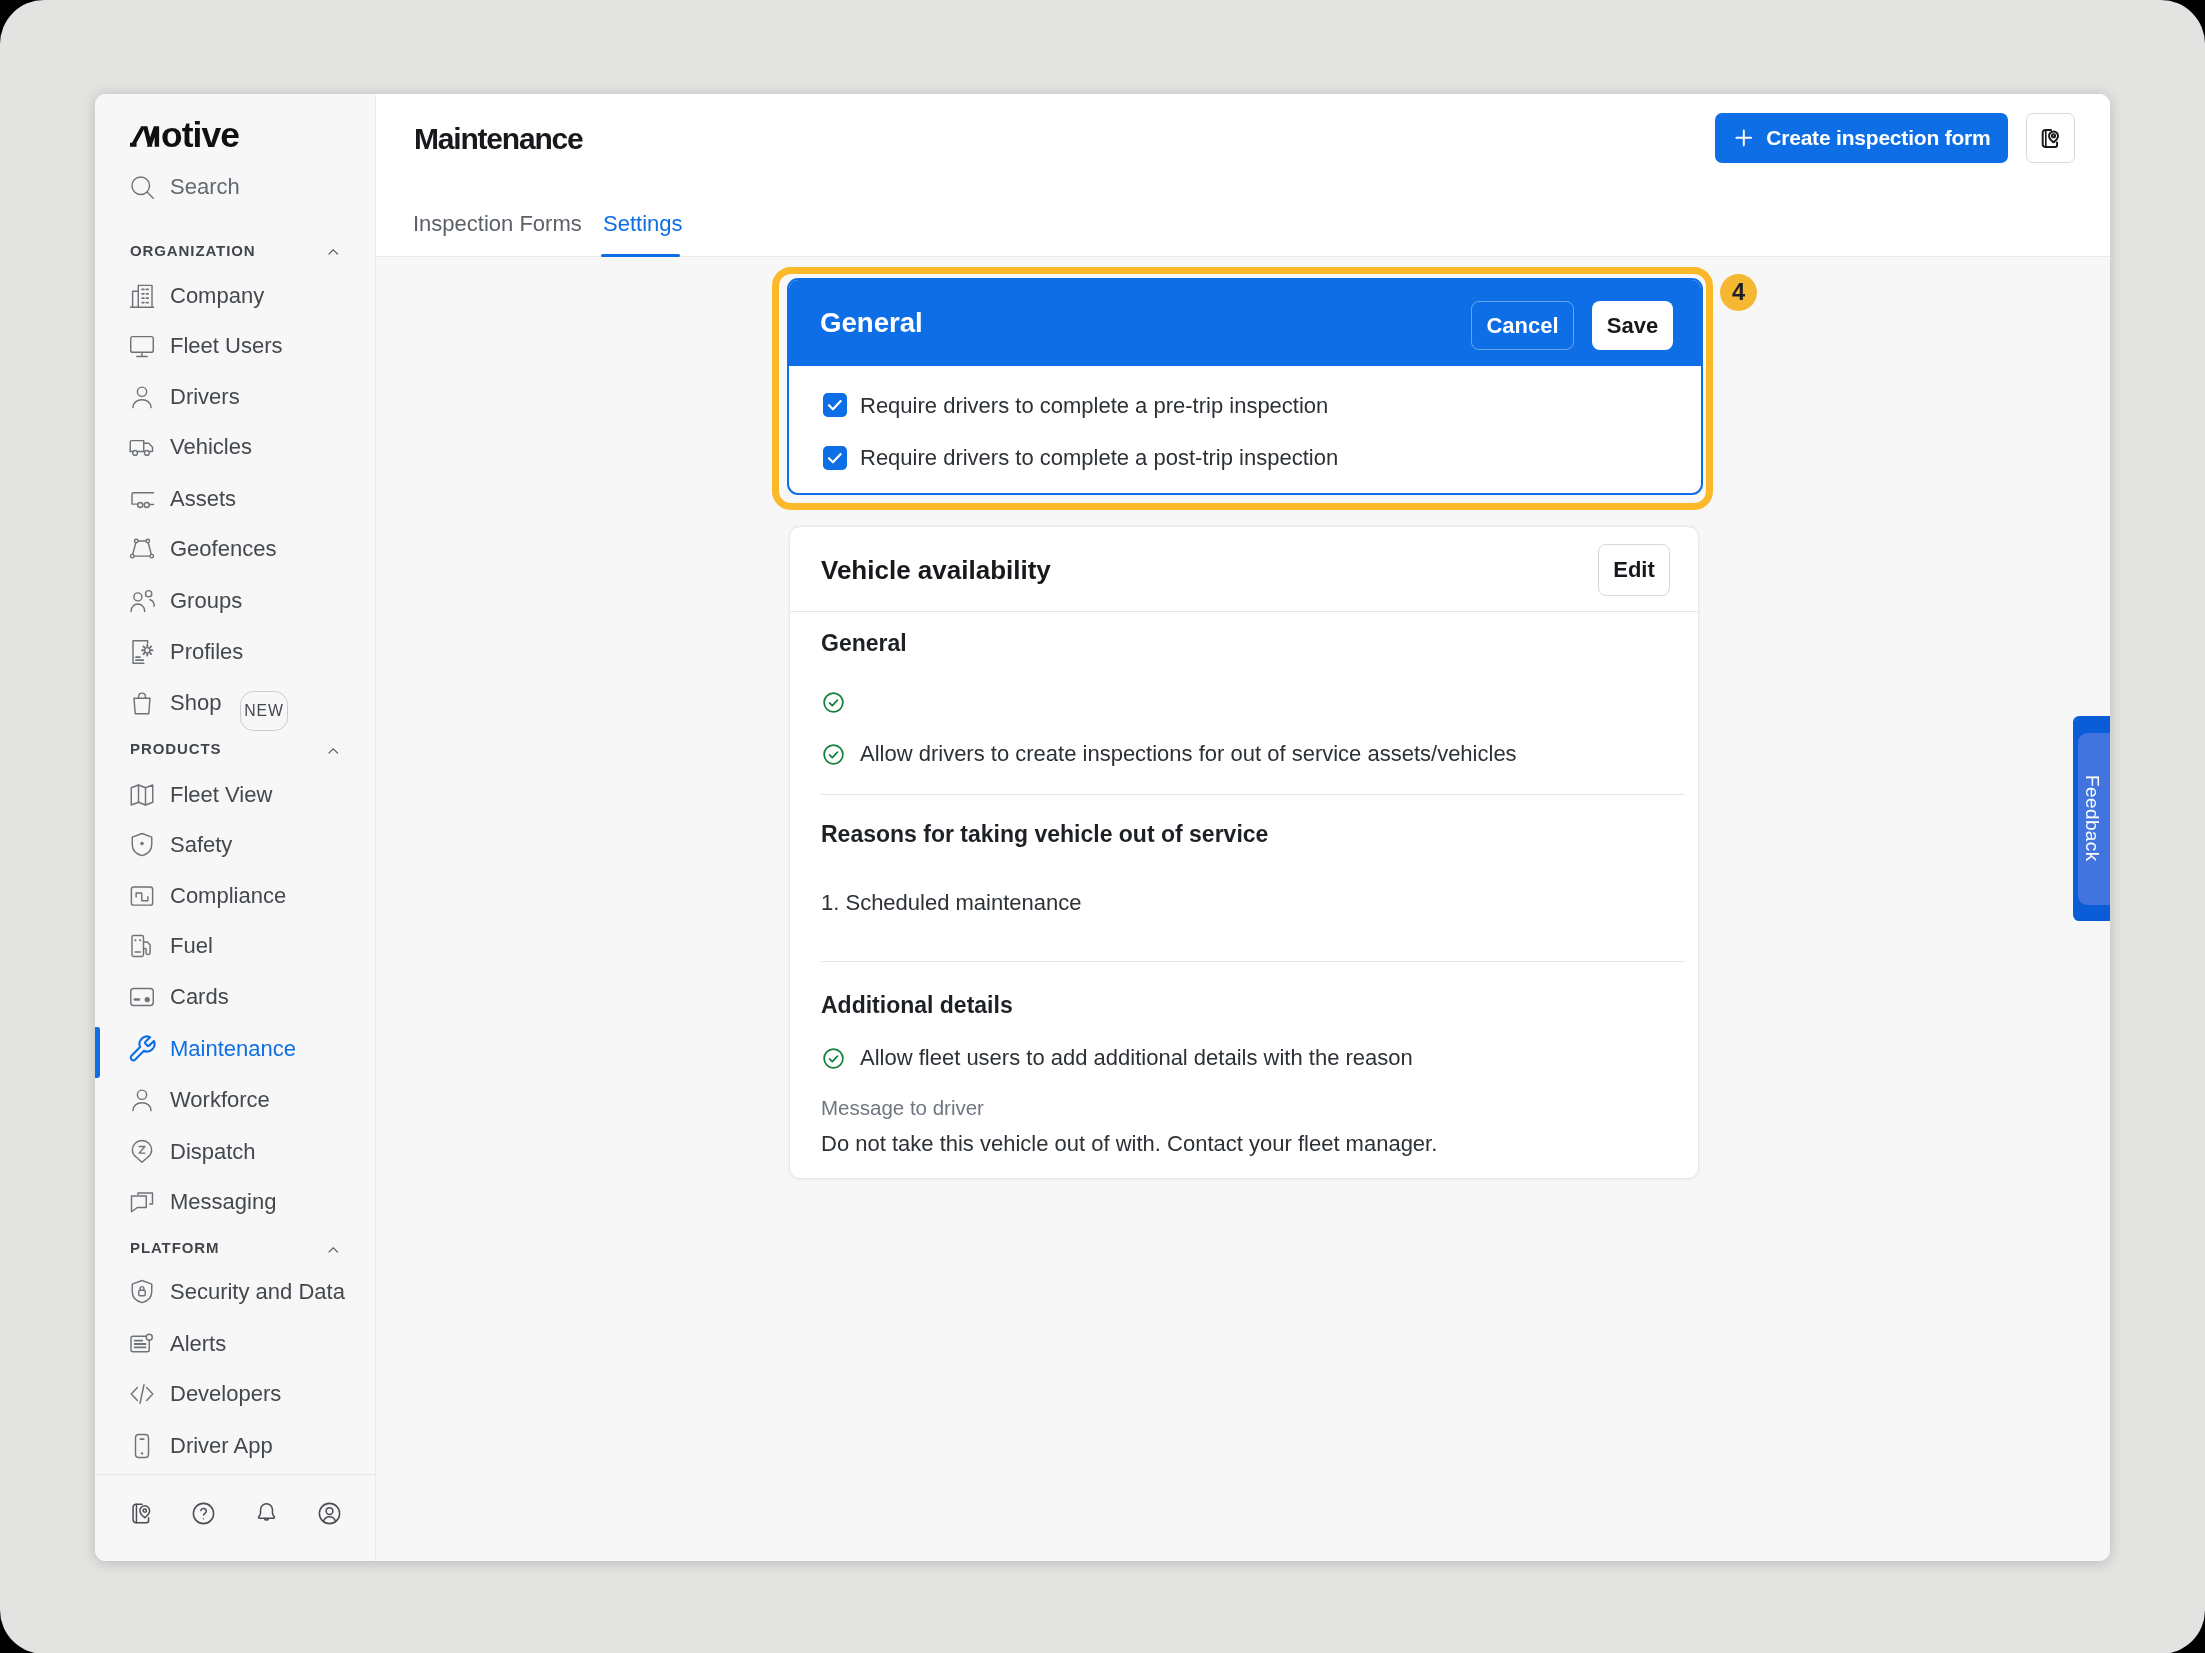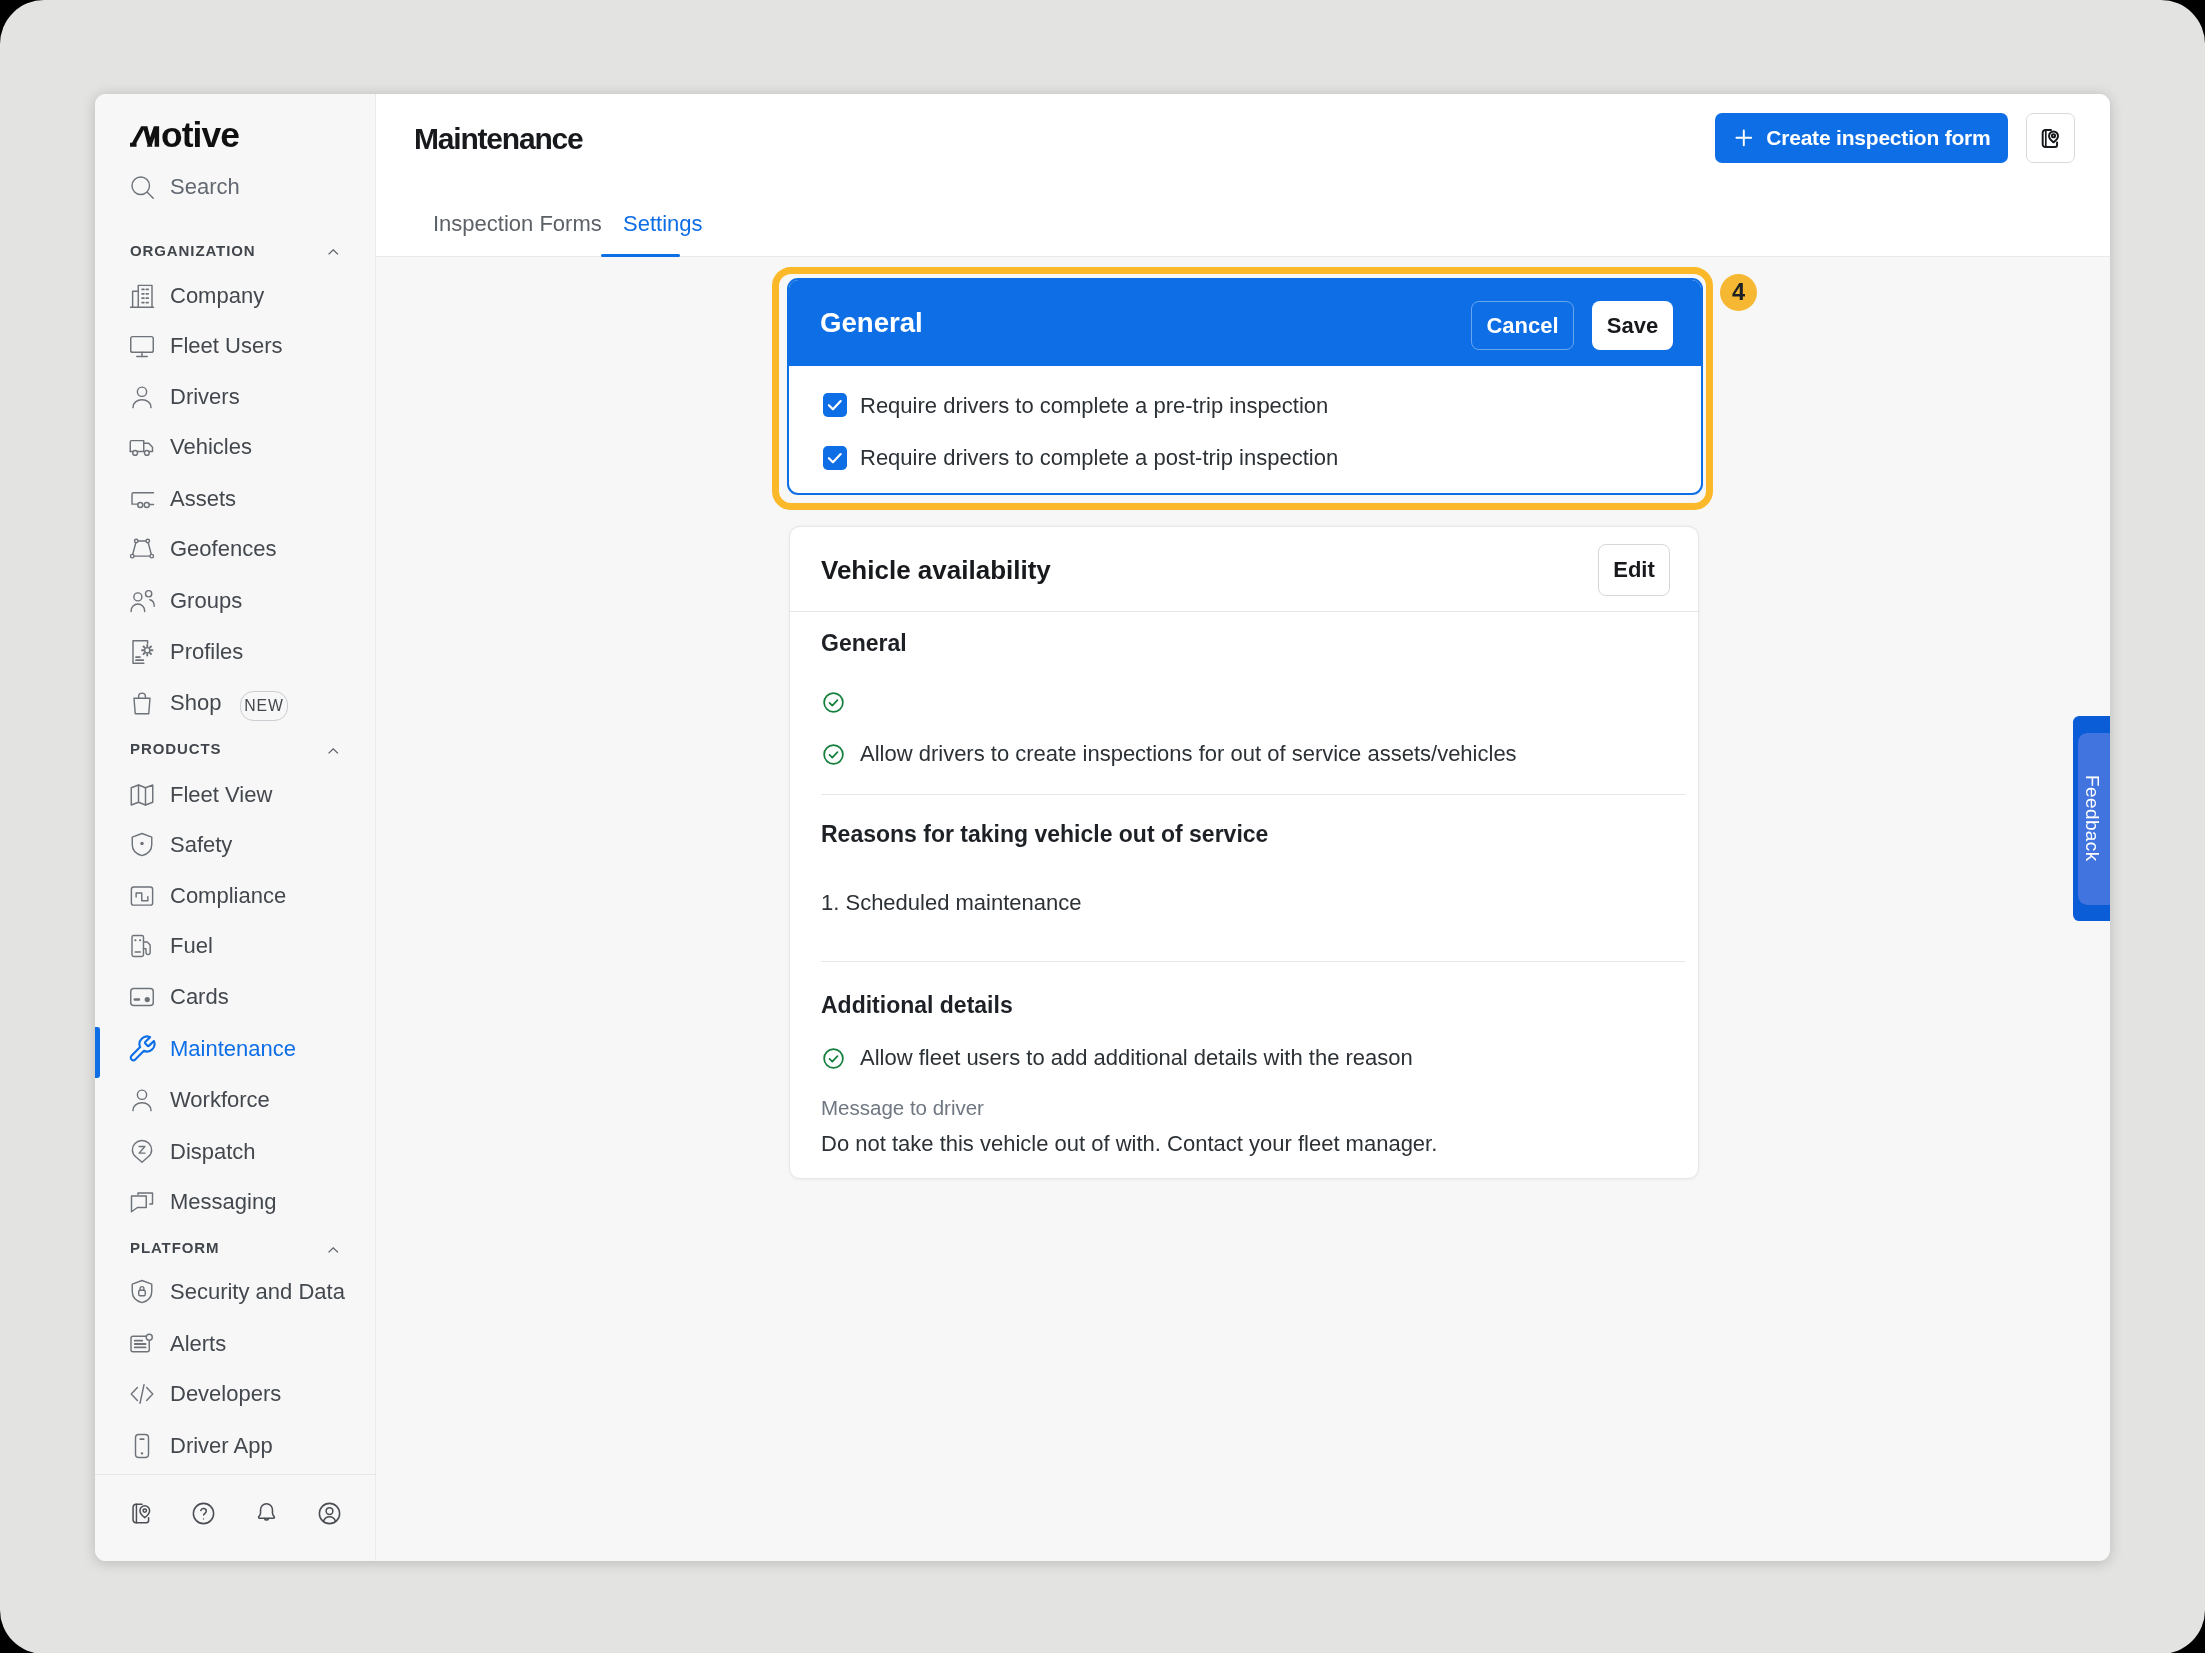--- a/index.html
+++ b/index.html
@@ -12,21 +12,21 @@
   .side-row { position:absolute; left:0; width:281px; height:50px; display:flex; align-items:center; }
   .side-row .ic { position:absolute; left:31.5px; width:30px; height:30px; color:#6e737a; }
   .side-row .lbl { position:absolute; left:75px; font-size:22px; color:#43484e; }
   .side-sec { position:absolute; left:35px; font-size:15px; font-weight:bold; letter-spacing:0.9px; color:#41464c; }
   .caret { position:absolute; width:19px; height:19px; color:#595e65; }
   .active-bar { position:absolute; left:0; width:4.7px; border-radius:0 2.4px 2.4px 0; background:#0d6ee6; }
   .newpill { position:absolute; border:1.6px solid #c9ccd0; border-radius:13.4px; color:#43484e; font-size:15.8px; letter-spacing:0.8px; display:flex; align-items:center; justify-content:center; }
   
   .header { position:absolute; left:281px; top:0; width:1734px; height:163px; background:#fff; border-bottom:0.8px solid #e9e9e9; }
   .h-title { position:absolute; top:27.6px; font-size:30px; letter-spacing:-1.2px; font-weight:bold; color:#17191c; }
-  .tab { position:absolute; font-size:22px; color:#5c6167;margin-left:20px; }
+  .tab { position:absolute; font-size:22px; color:#5c6167; }
   .tab.active { color:#0d6ee6; }
   .tab-underline { position:absolute; height:3.2px; background:#0d6ee6; border-radius:1.6px; }
   .btn-primary { position:absolute; background:#0d6ee6; color:#fff; border-radius:7px; font-size:21px; font-weight:bold; letter-spacing:-0.2px; display:flex; align-items:center; justify-content:center; }
   .btn-icon { position:absolute; background:#fff; border:1.6px solid #d9d9d9; border-radius:7px; display:flex; align-items:center; justify-content:center; }
   
   .ring { position:absolute; border:7px solid #fbb92a; border-radius:19px; }
   .gcard { position:absolute; border:2.4px solid #0d6ee6; border-radius:11px; background:#fff; overflow:hidden; }
   .gcard-head { position:absolute; left:0; top:0; right:0; height:86px; background:#0d6ee6; }
   .gcard-title { position:absolute; left:722px; top:0; height:86px; display:flex; align-items:center; font-size:27.6px; font-weight:bold; color:#fff; }
   .btn-cancel { position:absolute; border:1.6px solid rgba(255,255,255,.38); border-radius:7.9px; color:#fff; font-size:22px; font-weight:bold; display:flex; align-items:center; justify-content:center; }
@@ -135,21 +135,21 @@
           </svg></span>
   <span class="lbl" style="">Profiles</span>
 </div>
 <div class="side-row" style="top:584px;">
   <span class="ic" style="top:10.2px;"><svg width="30" height="30" viewBox="0 0 24 24" fill="none" stroke="currentColor" stroke-width="1.15" stroke-linecap="round" stroke-linejoin="round">
             <path d="M5.6 8.2h12.8l-1 12.4H6.6z"></path>
             <path d="M9.3 8.2V6.8a2.7 2.7 0 0 1 5.4 0v1.4"></path>
           </svg></span>
   <span class="lbl" style="">Shop</span>
 </div>
-<div class="newpill" style="left:145px; top:597px; width:48px; height:30px;">NEW</div>
+<div class="newpill" style="left:145px; top:597px; width:48px; height:40px;">NEW</div>
 <div class="side-sec" style="top:646px;">PRODUCTS</div>
 <div class="caret" style="left:228px; top:647px;"><svg width="20.5" height="20.5" viewBox="0 0 24 24" fill="none" stroke="currentColor" stroke-width="1.5">
           <path d="M6.5 14.5l5.5-5.3 5.5 5.3"></path>
         </svg></div>
 <div class="side-row" style="top:676px;">
   <span class="ic" style="top:10.2px;"><svg width="30" height="30" viewBox="0 0 24 24" fill="none" stroke="currentColor" stroke-width="1.15" stroke-linecap="round" stroke-linejoin="round">
             <path d="M3.4 6.2l5.8-2.2 5.6 2.2 5.8-2.2v13.8l-5.8 2.2-5.6-2.2-5.8 2.2z"></path>
             <path d="M9.2 4v13.8M14.8 6.2V20"></path>
           </svg></span>
   <span class="lbl" style="">Fleet View</span>

